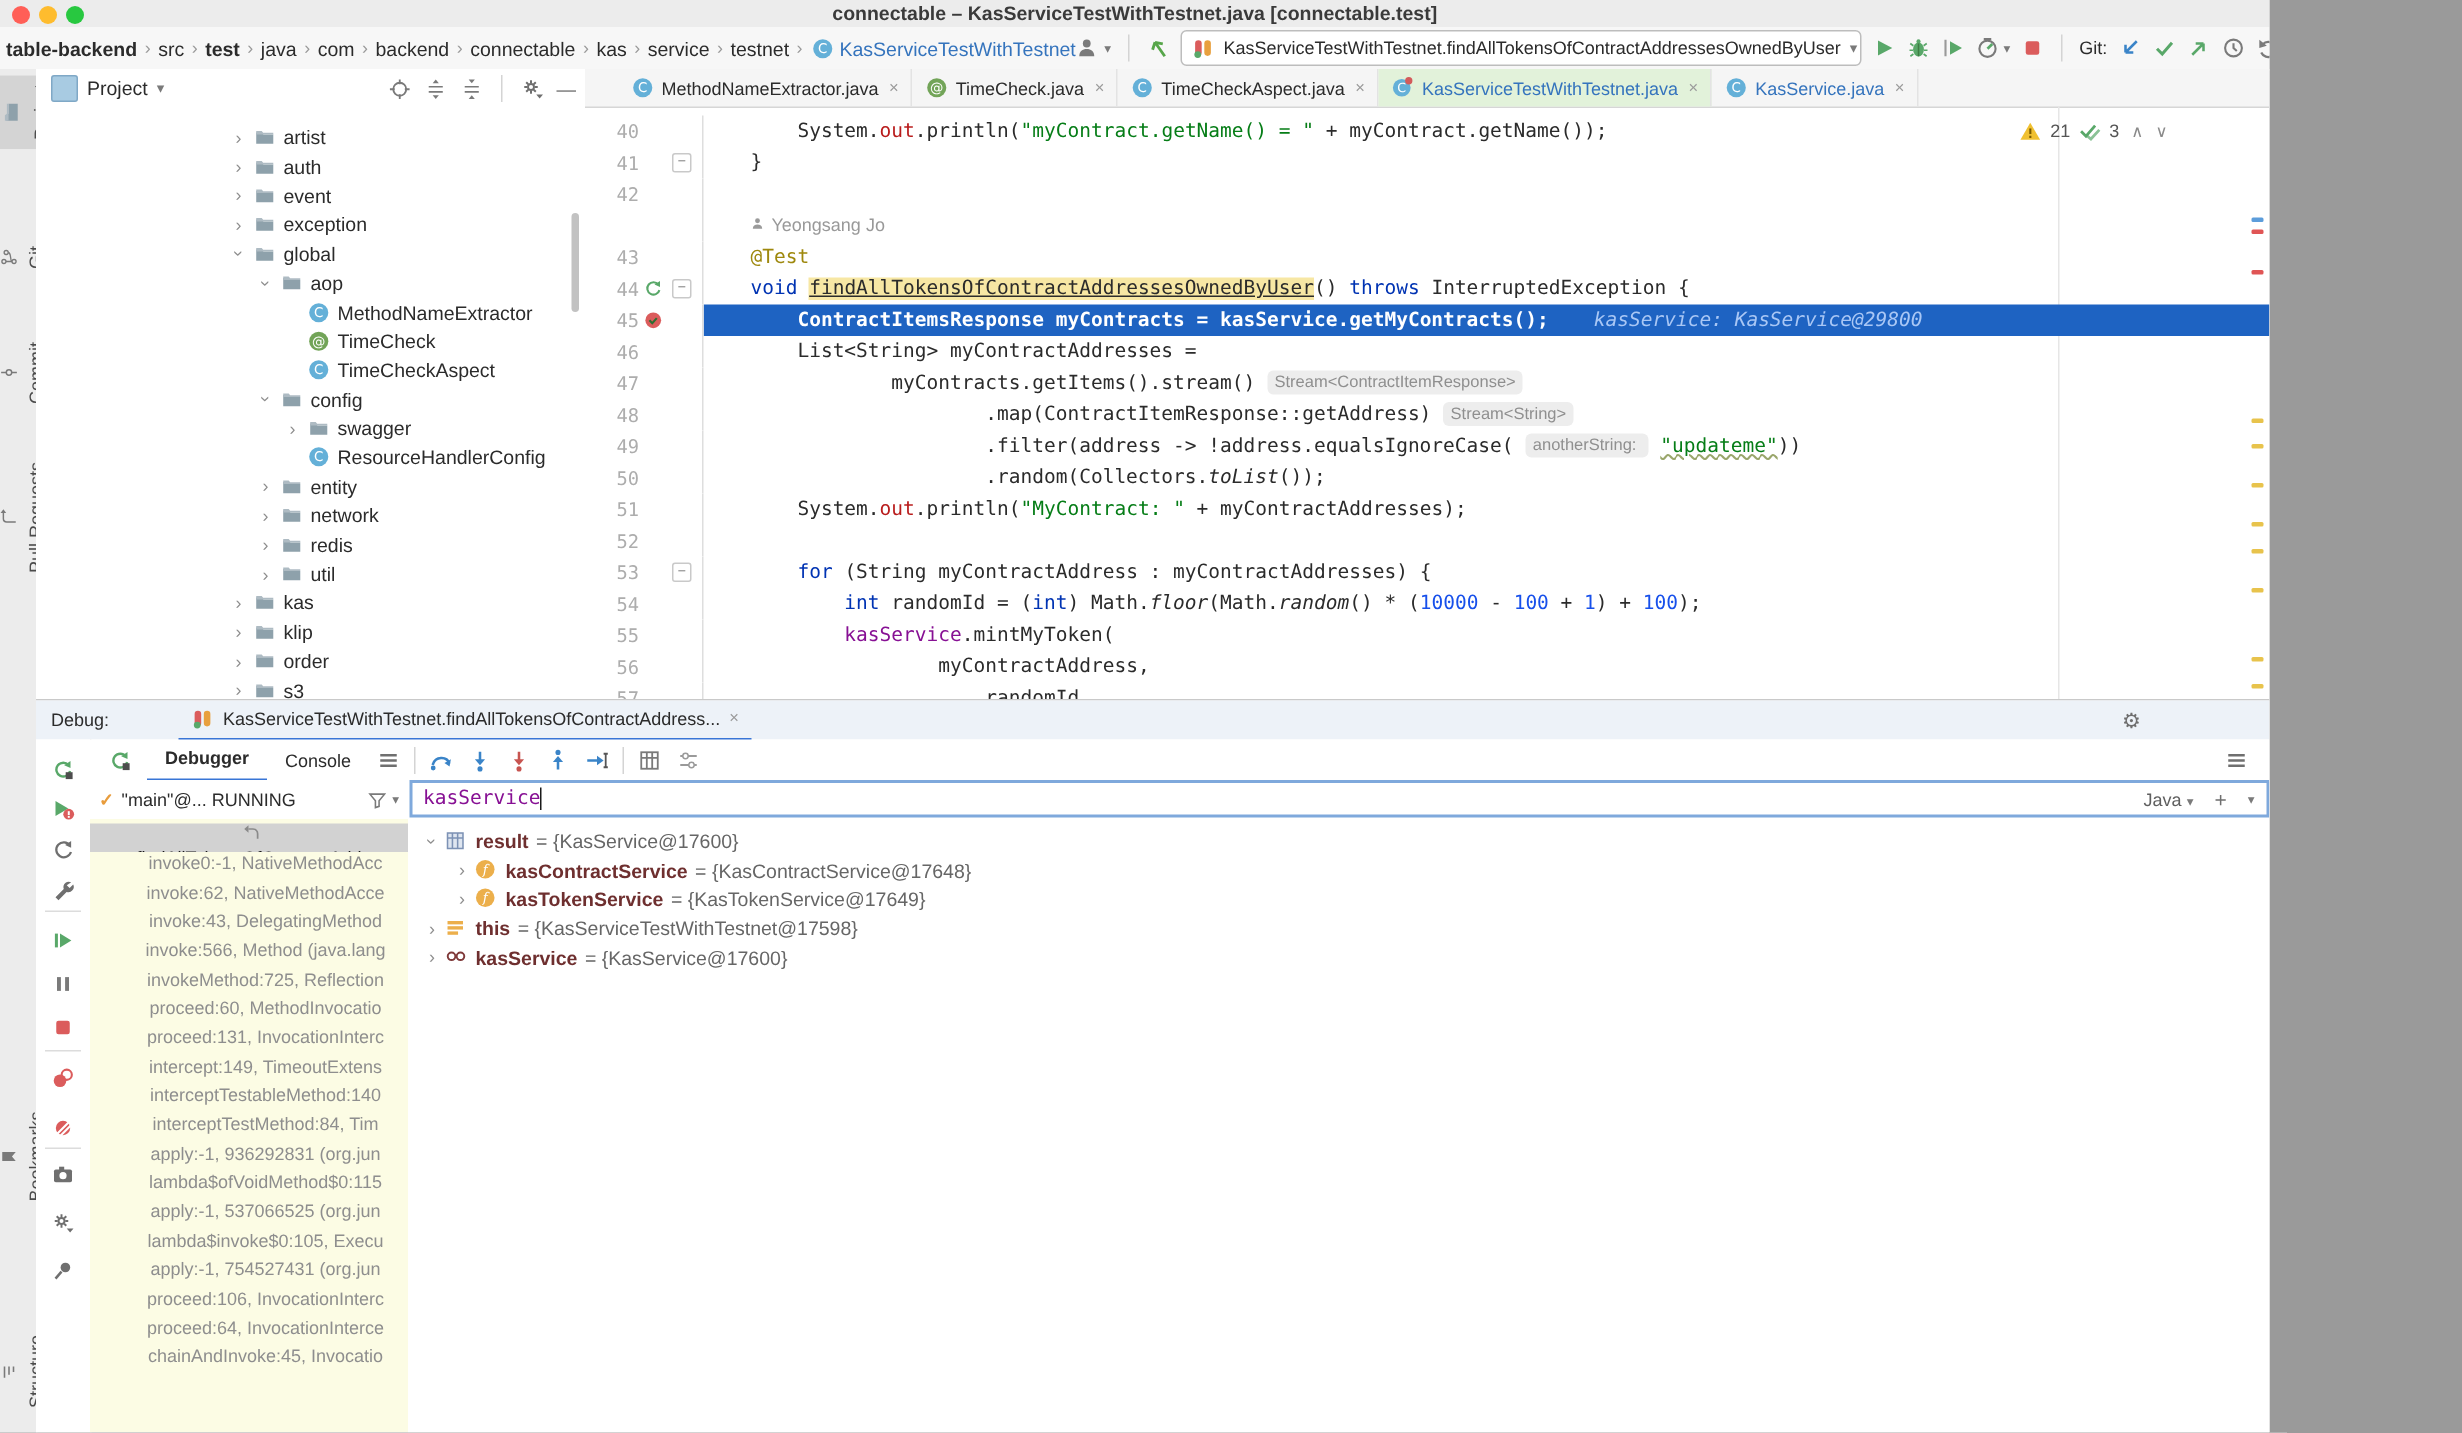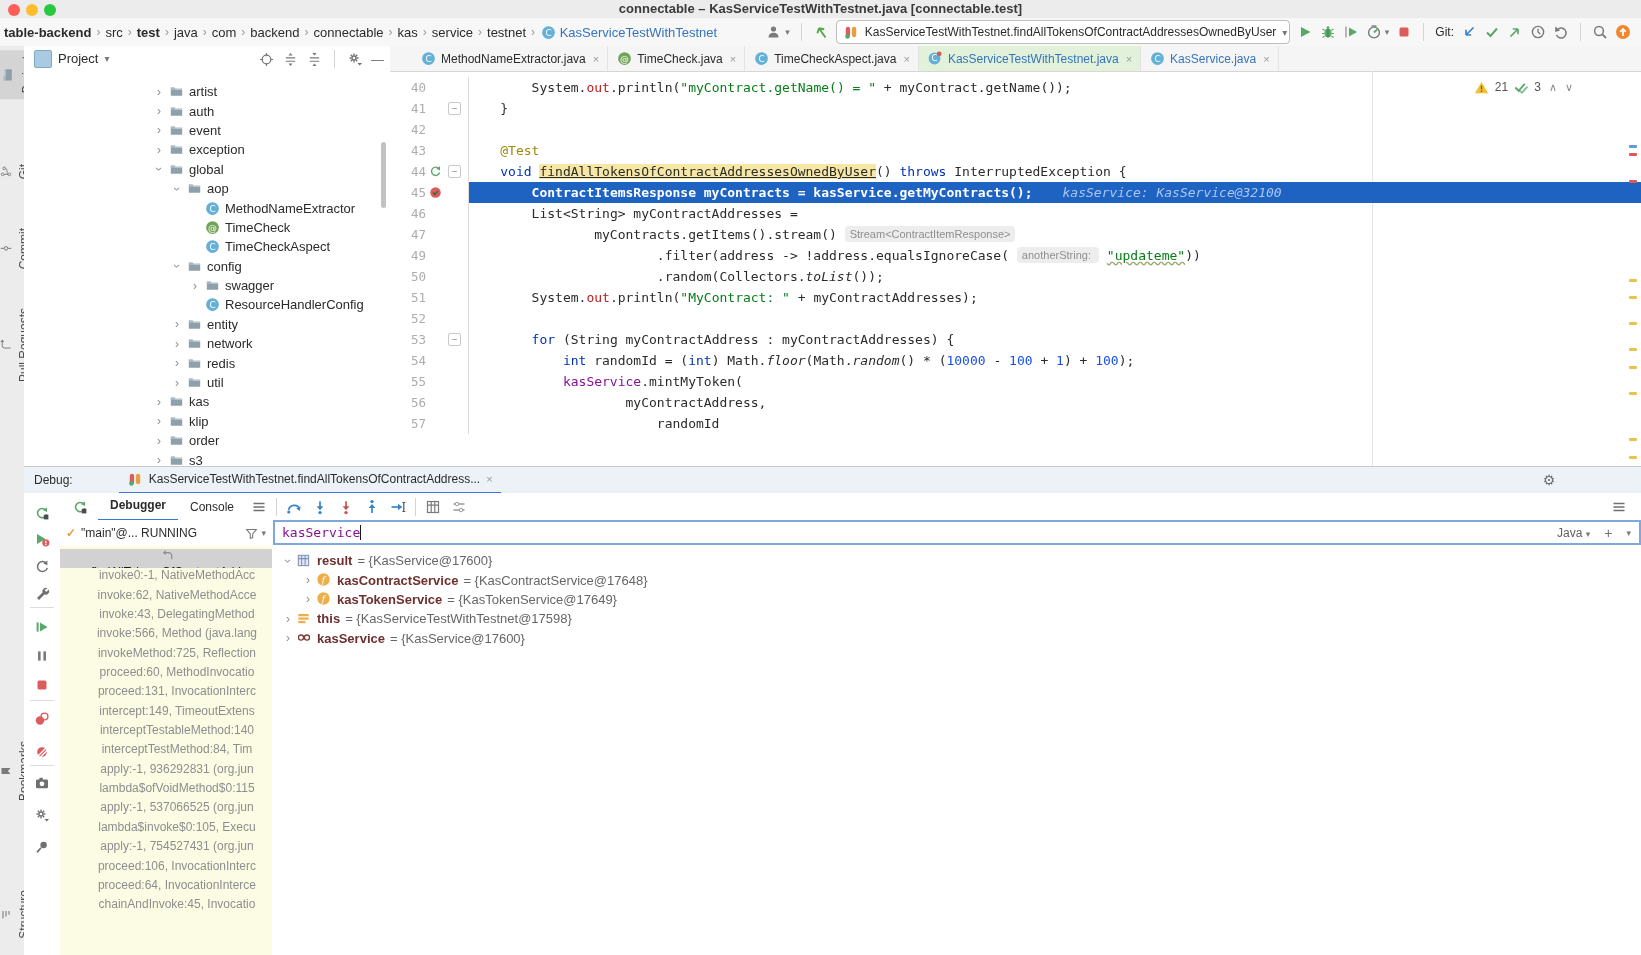--- a/index.html
+++ b/index.html
@@ -1,16 +1,16 @@
 <!DOCTYPE html>
 <html><head>
 <meta charset="utf-8">
 <style>
   html,body{margin:0;padding:0;background:#9a9a9a;}
-  .app{position:relative;width:1641px;height:955px;background:#fff;overflow:hidden;
+  .app{position:relative;width:1513px;height:955px;background:#fff;overflow:hidden;
        font-family:"Liberation Sans",sans-serif;font-size:13px;color:#2b2b2b;}
   
   .titlebar{position:absolute;left:0;top:0;right:0;height:18px;background:#ececec;}
   .tl{position:absolute;top:4px;width:12px;height:12px;border-radius:50%;}
   .tl.r{left:8px;background:#ff5f57;} .tl.y{left:26px;background:#febc2e;} .tl.g{left:44px;background:#28c840;}
   .wtitle{position:absolute;left:0;right:0;top:1px;text-align:center;font-weight:bold;font-size:13px;color:#3a3a3a;}
   
   .toolbar{position:absolute;left:0;top:18px;right:0;height:28px;background:#f7f7f7;border-bottom:1px solid #d8d8d8;
            display:flex;align-items:center;}
   .crumbs{display:flex;align-items:center;padding-left:4px;white-space:nowrap;}
@@ -646,31 +646,36 @@
           </span>
           <span class="tab-label">KasService.java</span>
           <span class="x">×</span>
         </div>
       </div>
     <div class="margin-guide"></div>
     <div class="code-area" id="code-area">
         <div class="crow"><div class="gut"><span class="gnum">40</span></div><div class="cbody" style="padding-left: 8ch;"><span>System.</span><span class="c-fi">out</span><span>.println(</span><span class="c-s">"myContract.getName() = "</span><span> + myContract.getName());</span></div></div>
         <div class="crow"><div class="gut"><span class="gnum">41</span><span class="gfold">−</span></div><div class="cbody" style="padding-left: 4ch;"><span>}</span></div></div>
         <div class="crow"><div class="gut"><span class="gnum">42</span></div><div class="cbody" style="padding-left: 0ch;"></div></div>
+        <div class="crow"><div class="gut"><span class="gnum"></span></div><div class="cbody" style="padding-left: 4ch;"><span class="author-line"><span style="display: inline-block; margin-right: 4px;"><svg width="10" height="10" viewBox="0 0 16 16">
+                  <circle cx="8" cy="5" r="2.6" fill="#9a9a9a"></circle>
+                  <path d="M3 13.5c0-3 2.2-4.5 5-4.5s5 1.5 5 4.5z" fill="#9a9a9a"></path>
+                </svg></span>Yeongsang Jo</span></div></div>
         <div class="crow"><div class="gut"><span class="gnum">43</span></div><div class="cbody" style="padding-left: 4ch;"><span class="c-a">@Test</span></div></div>
         <div class="crow"><div class="gut"><span class="gnum">44</span><span class="gico"><svg width="15" height="15" viewBox="0 0 16 16">
                 <path d="M11.6 5A4.4 4.4 0 1 0 12.4 9" stroke="#59A869" fill="none" stroke-width="1.5"></path>
                 <polygon points="12.8,2.4 12.8,6.8 8.9,5" fill="#59A869"></polygon>
               </svg></span><span class="gfold">−</span></div><div class="cbody" style="padding-left: 4ch;"><span class="c-k">void </span><span class="c-hl">findAllTokensOfContractAddressesOwnedByUser</span><span>() </span><span class="c-k">throws </span><span>InterruptedException {</span></div></div>
         <div class="crow exec"><div class="gut"><span class="gnum">45</span><span class="gico"><svg width="15" height="15" viewBox="0 0 16 16">
                 <circle cx="8" cy="8" r="5.6" fill="#DB5C5C"></circle>
                 <path d="M5.3 8l2 2.1 3.2-3.6" stroke="#2c6e31" stroke-width="1.5" fill="none"></path>
-              </svg></span></div><div class="cbody" style="padding-left: 8ch;"><span>ContractItemsResponse myContracts = kasService.getMyContracts();</span><span class="dbg-hint">kasService: KasService@32100</span></div></div>
+              </svg></span></div><div class="cbody" style="padding-left: 8ch;"><span>ContractItemsResponse myContracts = kasService.getMyContracts();</span><span class="dbg-hint">kasService: KasService@29800</span></div></div>
         <div class="crow"><div class="gut"><span class="gnum">46</span></div><div class="cbody" style="padding-left: 8ch;"><span>List&lt;String&gt; myContractAddresses =</span></div></div>
         <div class="crow"><div class="gut"><span class="gnum">47</span></div><div class="cbody" style="padding-left: 16ch;"><span>myContracts.getItems().stream() </span><span class="c-chip">Stream&lt;ContractItemResponse&gt;</span></div></div>
+        <div class="crow"><div class="gut"><span class="gnum">48</span></div><div class="cbody" style="padding-left: 24ch;"><span>.map(ContractItemResponse::getAddress) </span><span class="c-chip">Stream&lt;String&gt;</span></div></div>
         <div class="crow"><div class="gut"><span class="gnum">49</span></div><div class="cbody" style="padding-left: 24ch;"><span>.filter(address -&gt; !address.equalsIgnoreCase( </span><span class="c-chip">anotherString: </span><span> </span><span class="c-su">"updateme"</span><span>))</span></div></div>
         <div class="crow"><div class="gut"><span class="gnum">50</span></div><div class="cbody" style="padding-left: 24ch;"><span>.random(Collectors.</span><span class="c-i">toList</span><span>());</span></div></div>
         <div class="crow"><div class="gut"><span class="gnum">51</span></div><div class="cbody" style="padding-left: 8ch;"><span>System.</span><span class="c-fi">out</span><span>.println(</span><span class="c-s">"MyContract: "</span><span> + myContractAddresses);</span></div></div>
         <div class="crow"><div class="gut"><span class="gnum">52</span></div><div class="cbody" style="padding-left: 0ch;"></div></div>
         <div class="crow"><div class="gut"><span class="gnum">53</span><span class="gfold">−</span></div><div class="cbody" style="padding-left: 8ch;"><span class="c-k">for </span><span>(String myContractAddress : myContractAddresses) {</span></div></div>
         <div class="crow"><div class="gut"><span class="gnum">54</span></div><div class="cbody" style="padding-left: 12ch;"><span class="c-k">int </span><span>randomId = (</span><span class="c-k">int</span><span>) Math.</span><span class="c-i">floor</span><span>(Math.</span><span class="c-i">random</span><span>() * (</span><span class="c-n">10000</span><span> - </span><span class="c-n">100</span><span> + </span><span class="c-n">1</span><span>) + </span><span class="c-n">100</span><span>);</span></div></div>
         <div class="crow"><div class="gut"><span class="gnum">55</span></div><div class="cbody" style="padding-left: 12ch;"><span class="c-f">kasService</span><span>.mintMyToken(</span></div></div>
         <div class="crow"><div class="gut"><span class="gnum">56</span></div><div class="cbody" style="padding-left: 20ch;"><span>myContractAddress,</span></div></div>
         <div class="crow"><div class="gut"><span class="gnum">57</span></div><div class="cbody" style="padding-left: 24ch;"><span>randomId</span></div></div>
       </div>

